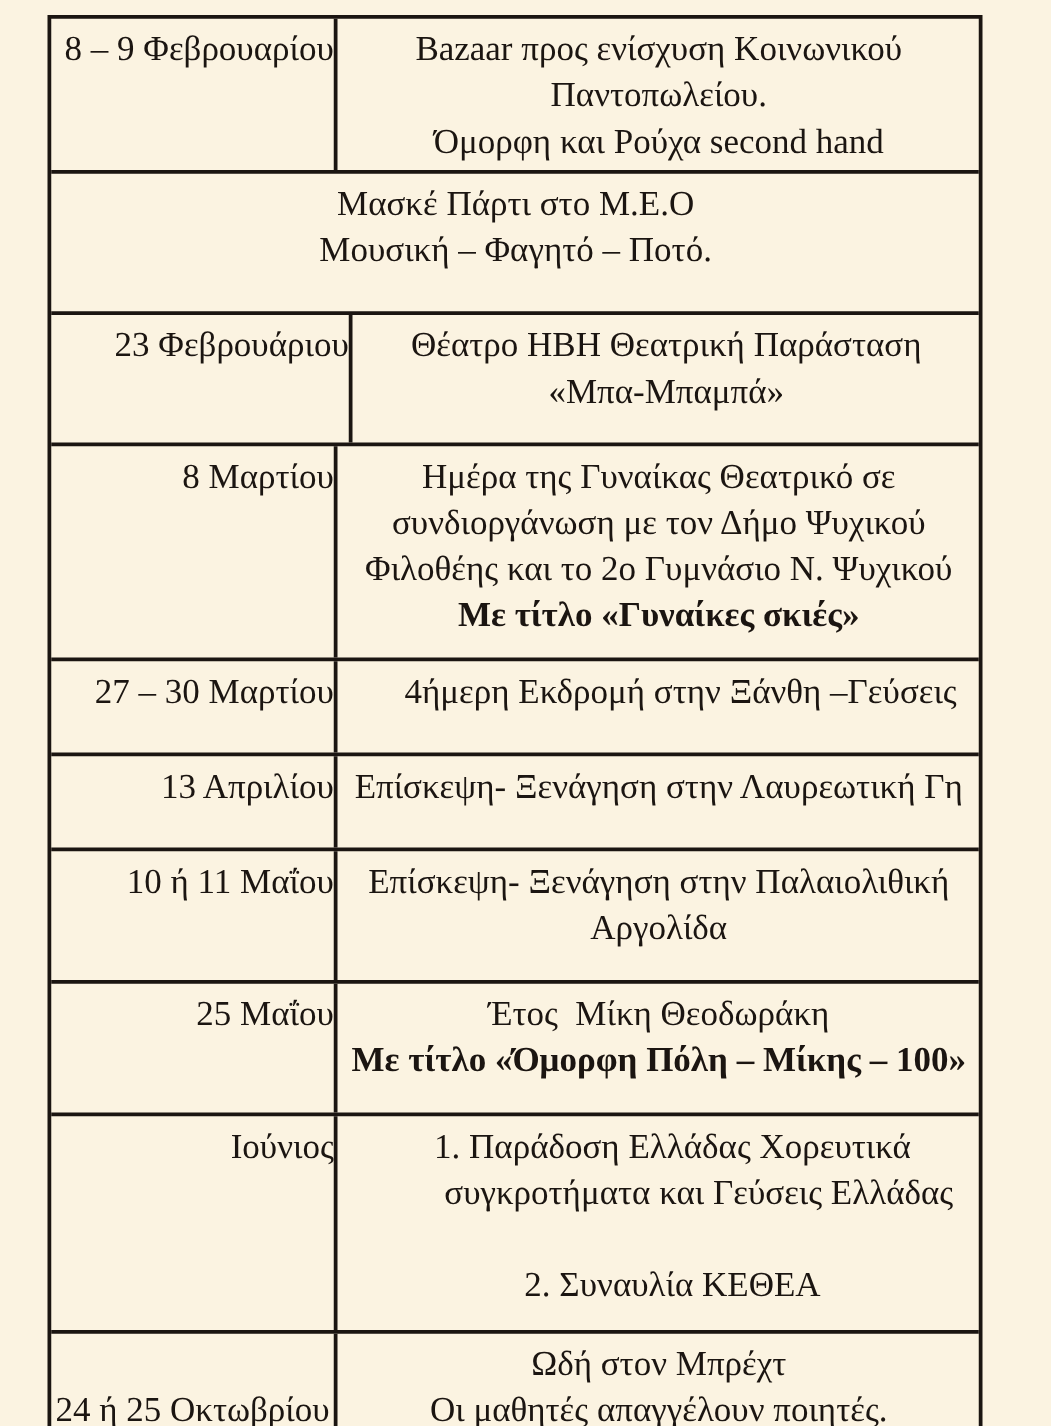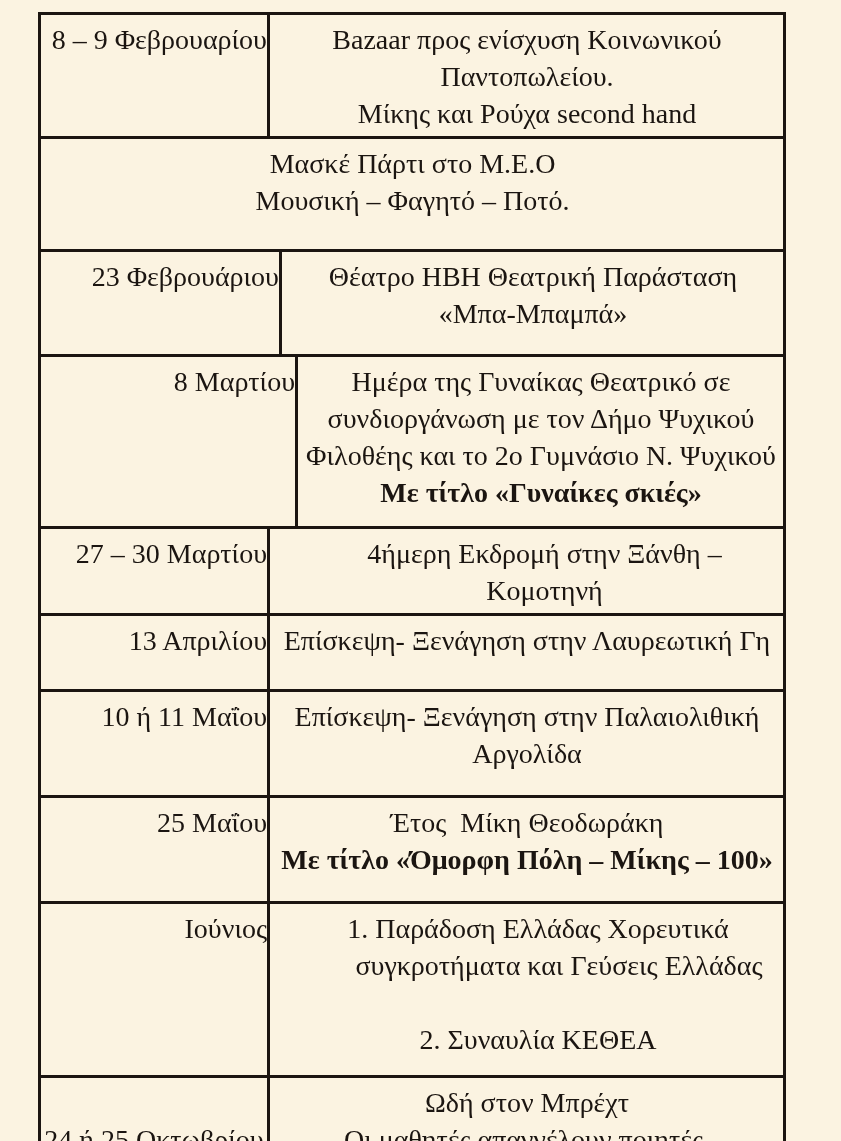--- a/index.html
+++ b/index.html
@@ -64,41 +64,41 @@
   .line.indent1 {
     padding-left: 22px;
   }
   .line.indent2 {
     padding-left: 64px;
   }
   
   .r1  { min-height: 100px; }
   .r2  { min-height: 110px; }
   .r3  { min-height: 102px; padding-left: 12px; }
-  .r4  { min-height: 169px; padding-left: 28px; }
+  .r4  { min-height: 169px; }
   .r5  { min-height: 73px; gap: 35px;  }
   .r6  { min-height: 73px;  }
   .r7  { min-height: 103px; }
   .r8  { min-height: 103px; }
   .r9  { min-height: 171px; }
   .r10 { min-height: 70px;  }
 </style>
 </head>
 <body>
 
 <div class="schedule-table">
 
   <div class="row r1">
     <div class="date-cell">
       <div class="line">8 – 9 Φεβρουαρίου</div>
     </div>
     <div class="desc-cell">
       <div class="line">Bazaar προς ενίσχυση Κοινωνικού</div>
       <div class="line">Παντοπωλείου.</div>
-      <div class="line">Μίκης και Ρούχα second hand</div>
+      <div class="line">Όμορφη και Ρούχα second hand</div>
     </div>
   </div>
 
   <div class="row r2">
     <div class="desc-cell">
       <div class="line">Μασκέ Πάρτι στο Μ.Ε.Ο</div>
       <div class="line">Μουσική – Φαγητό – Ποτό.</div>
     </div>
   </div>
 
@@ -122,21 +122,21 @@
       <div class="line">Φιλοθέης και το 2ο Γυμνάσιο Ν. Ψυχικού</div>
       <div class="line bold">Με τίτλο «Γυναίκες σκιές»</div>
     </div>
   </div>
 
   <div class="row r5">
     <div class="date-cell">
       <div class="line">27 – 30 Μαρτίου</div>
     </div>
     <div class="desc-cell">
-      <div class="line">4ήμερη Εκδρομή στην Ξάνθη –Κομοτηνή</div>
+      <div class="line">4ήμερη Εκδρομή στην Ξάνθη –Γεύσεις</div>
     </div>
   </div>
 
   <div class="row r6">
     <div class="date-cell">
       <div class="line">13 Απριλίου</div>
     </div>
     <div class="desc-cell">
       <div class="line">Επίσκεψη- Ξενάγηση στην Λαυρεωτική Γη</div>
     </div>

